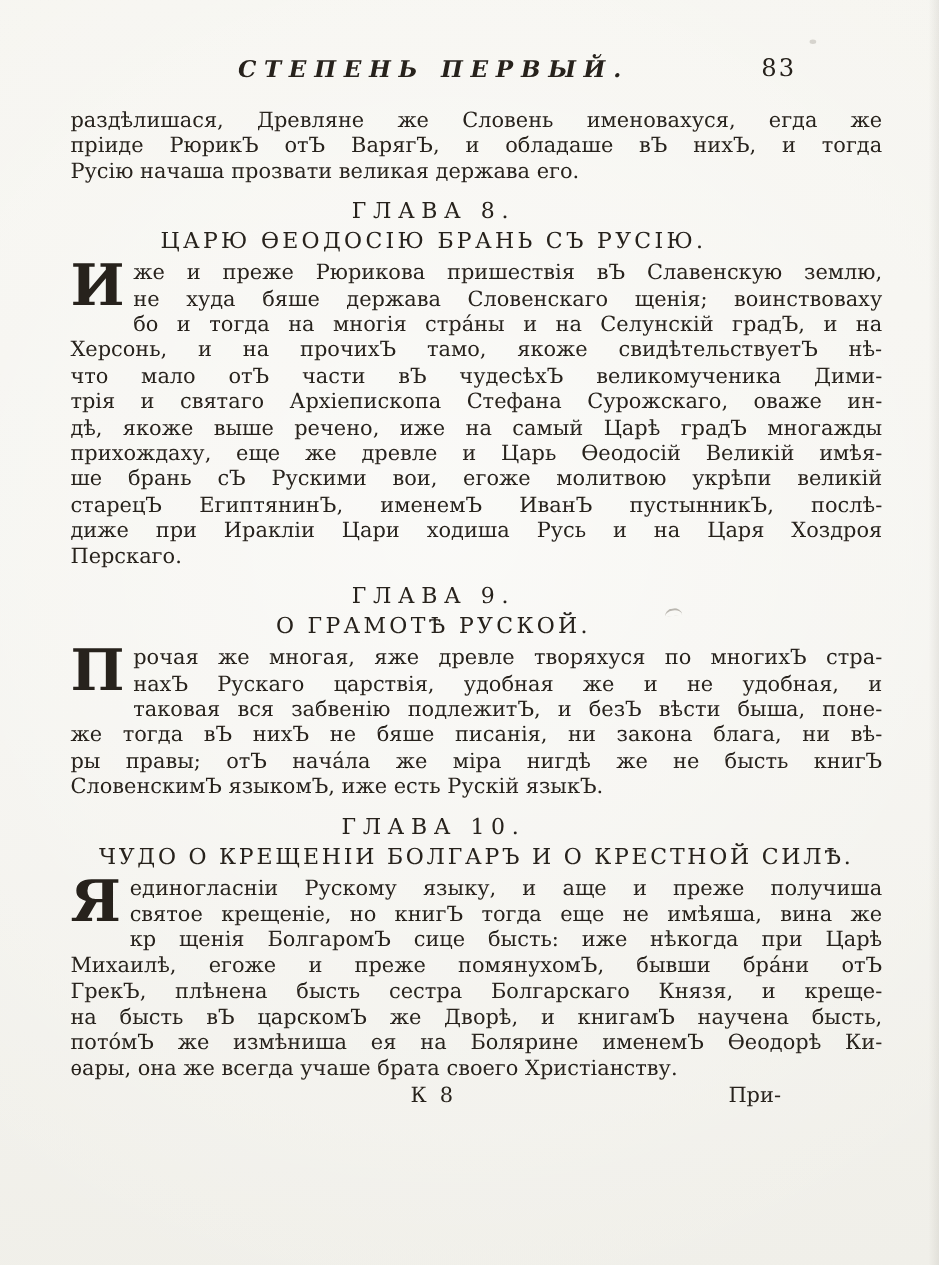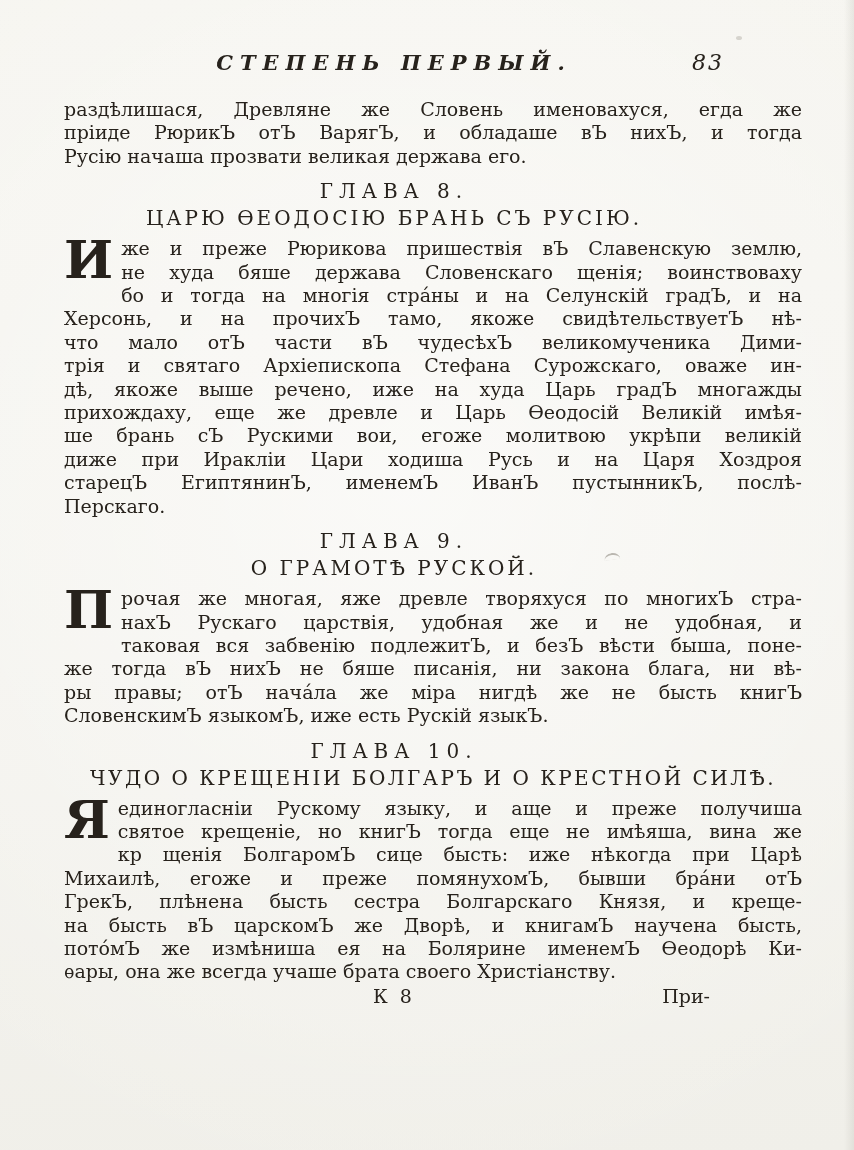--- a/index.html
+++ b/index.html
@@ -39,21 +39,20 @@
     font-size: 21px;
     letter-spacing: 7px;
     white-space: nowrap;
   }
   .page-number {
     position: absolute;
     right: 78px;
     top: 0;
     font-size: 22px;
     letter-spacing: 2px;
-    font-style: italic;
   }
   
   .para {
     font-size: 19px;
     line-height: 23.4px;
     text-rendering: optimizeLegibility;
   }
   .line {
     text-align: justify;
     text-align-last: justify;
@@ -158,25 +157,25 @@
     <div class="chapter-heading">ГЛАВА 8.</div>
     <div class="chapter-title">ЦАРЮ ѲЕОДОСІЮ БРАНЬ СЪ РУСІЮ.</div>
     <div class="para">
       <span class="dropcap">И</span>
       <div class="line">же и преже Рюрикова пришествія вЪ Славенскую землю,</div>
       <div class="line">не худа бяше держава Словенскаго щенія; воинствоваху</div>
       <div class="line">бо и тогда на многія стра́ны и на Селунскій градЪ, и на</div>
       <div class="line">Херсонь, и на прочихЪ тамо, якоже свидѣтельствуетЪ нѣ-</div>
       <div class="line">что мало отЪ части вЪ чудесѣхЪ великомученика Дими-</div>
       <div class="line">трія и святаго Архіепископа Стефана Сурожскаго, оваже ин-</div>
-      <div class="line">дѣ, якоже выше речено, иже на худа Царь градЪ многажды</div>
+      <div class="line">дѣ, якоже выше речено, иже на самый Царѣ градЪ многажды</div>
       <div class="line">прихождаху, еще же древле и Царь Ѳеодосій Великій имѣя-</div>
       <div class="line">ше брань сЪ Рускими вои, егоже молитвою укрѣпи великій</div>
+      <div class="line">старецЪ ЕгиптянинЪ, именемЪ ИванЪ пустынникЪ, послѣ-</div>
       <div class="line">диже при Иракліи Цари ходиша Русь и на Царя Хоздроя</div>
-      <div class="line">старецЪ ЕгиптянинЪ, именемЪ ИванЪ пустынникЪ, послѣ-</div>
       <div class="line last">Перскаго.</div>
     </div>
 
     <div class="chapter-heading">ГЛАВА 9.</div>
     <div class="chapter-title">О ГРАМОТѢ РУСКОЙ.</div>
     <div class="para">
       <span class="dropcap">П</span>
       <div class="line">рочая же многая, яже древле творяхуся по многихЪ стра-</div>
       <div class="line">нахЪ Рускаго царствія, удобная же и не удобная, и</div>
       <div class="line">таковая вся забвенію подлежитЪ, и безЪ вѣсти быша, поне-</div>

